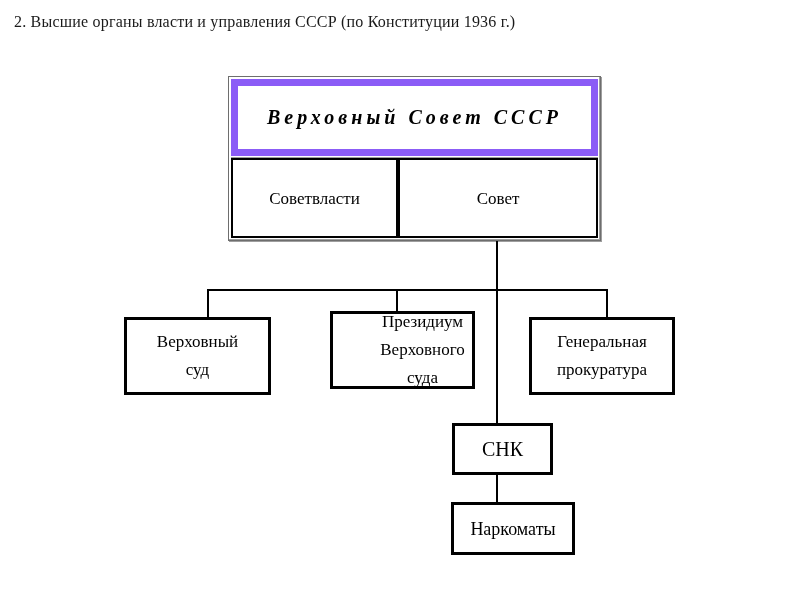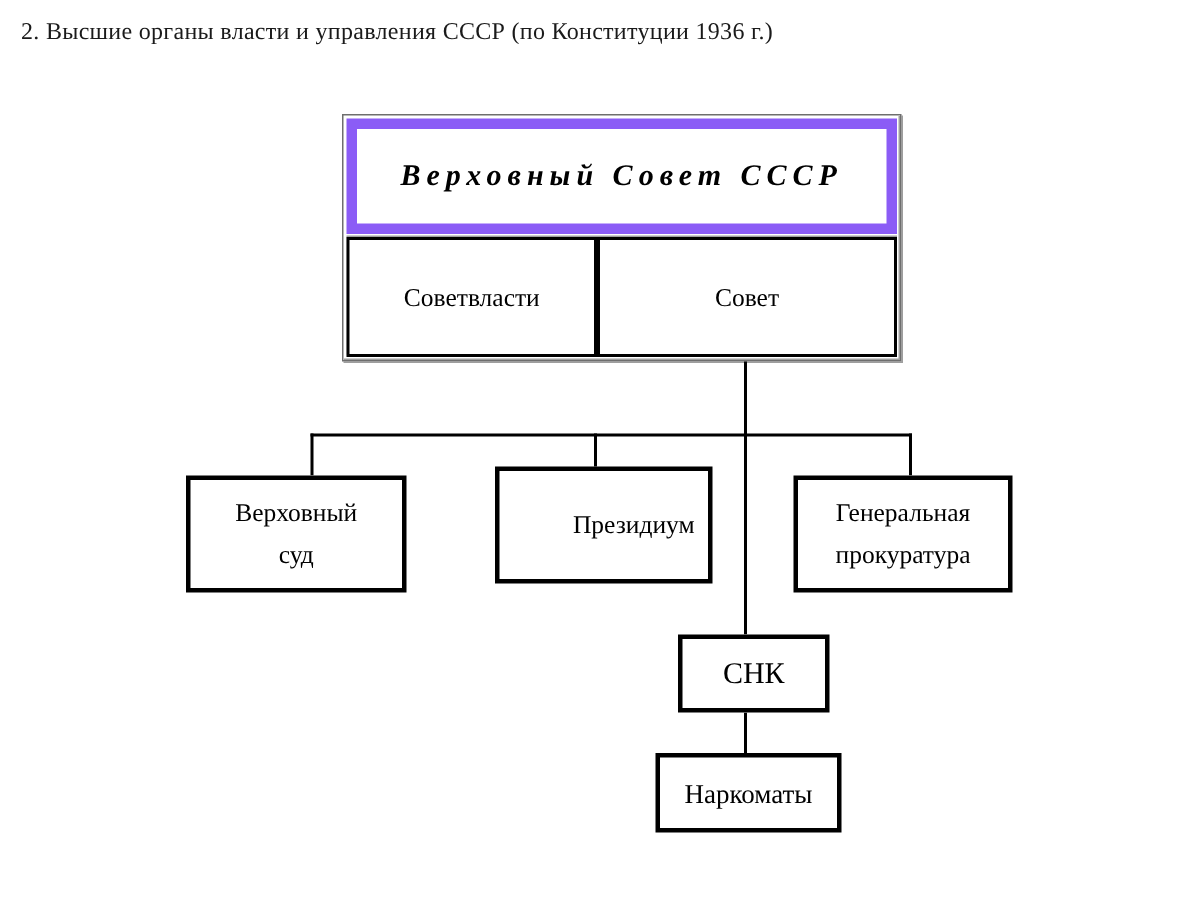--- a/index.html
+++ b/index.html
@@ -89,21 +89,21 @@
     justify-content: center;
     text-align: center;
     font-size: 17px;
     line-height: 28px;
     color: #000000;
   }
   .node-supreme-court { left: 124px; top: 317px; width: 147px; height: 78px; }
   .node-presidium     { left: 330px; top: 311px; width: 145px; height: 78px; padding-left: 40px; }
   .node-prosecutor    { left: 529px; top: 317px; width: 146px; height: 78px; }
   .node-snk           { left: 452px; top: 423px; width: 101px; height: 52px; font-size: 20px; }
-  .node-narkomats     { left: 437px; top: 502px; width: 124px; height: 53px; font-size: 18px; }
+  .node-narkomats     { left: 451px; top: 502px; width: 124px; height: 53px; font-size: 18px; }
 
   
   .line {
     position: absolute;
     background: #000000;
   }
   .line.v { width: 2px; }
   .line.h { height: 2px; }
 
   .trunk          { left: 496px; top: 241px; height: 182px; }
@@ -140,20 +140,21 @@
   <div class="line v drop-prosec"></div>
   <div class="line v drop-narkomat"></div>
 
   <div class="node node-supreme-court">
     <span>Верховный</span>
     <span>суд</span>
   </div>
 
   <div class="node node-presidium">
     <span>Президиум</span>
+    <span>Верховного суда</span>
   </div>
 
   <div class="node node-prosecutor">
     <span>Генеральная</span>
     <span>прокуратура</span>
   </div>
 
   <div class="node node-snk">
     <span>СНК</span>
   </div>

